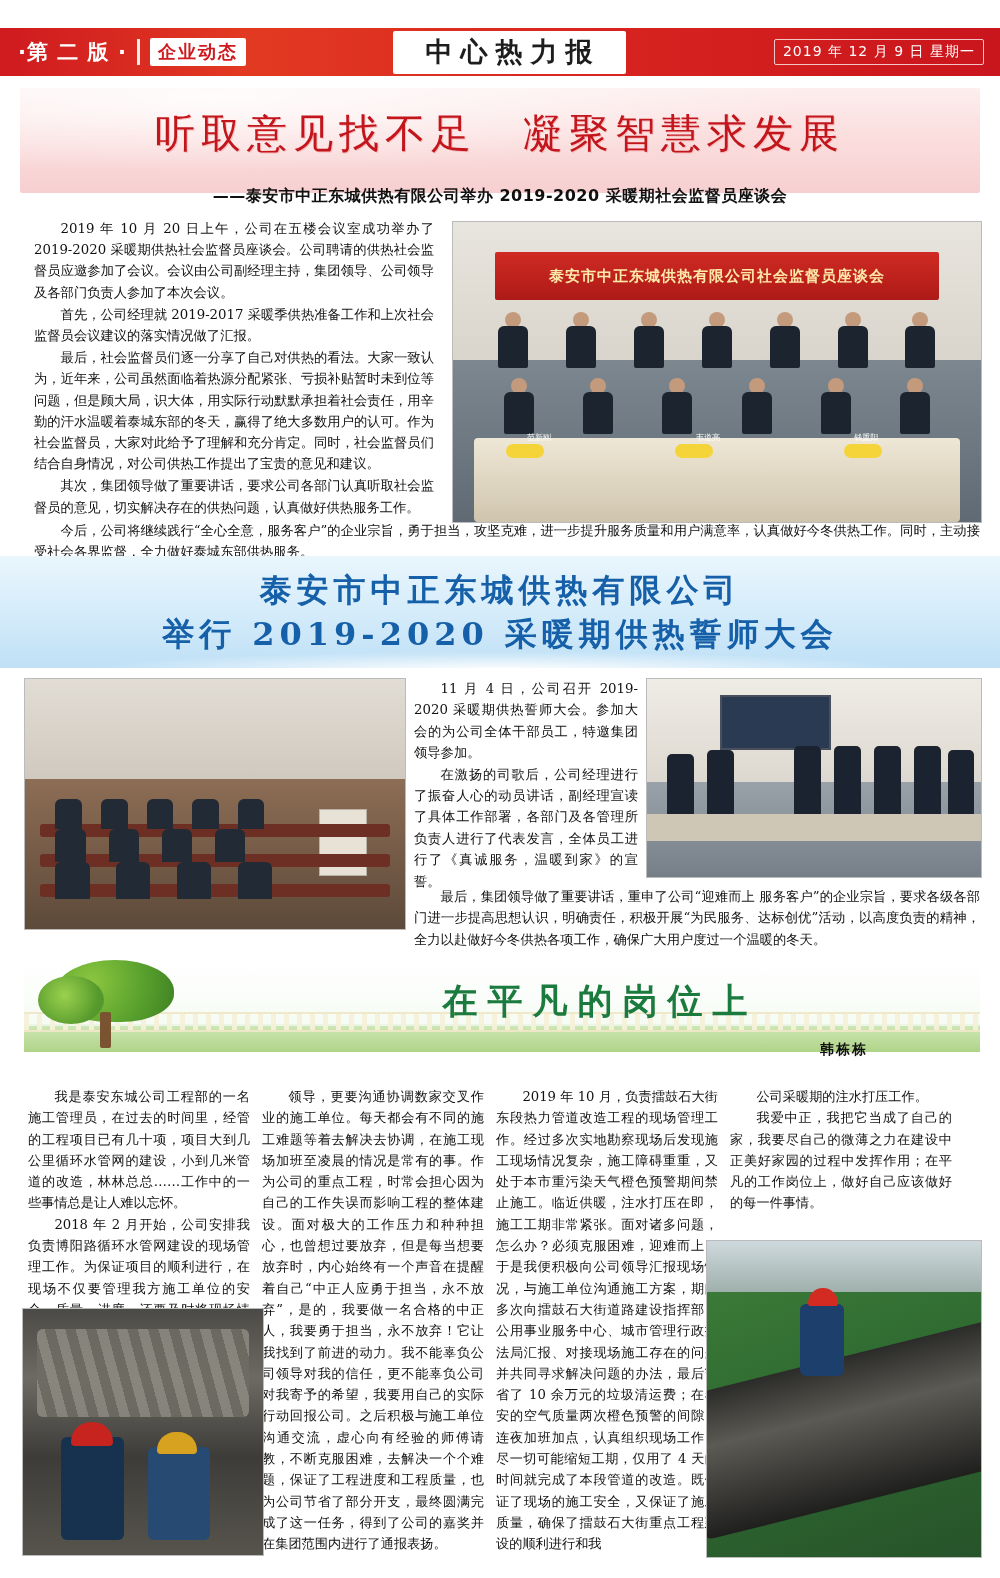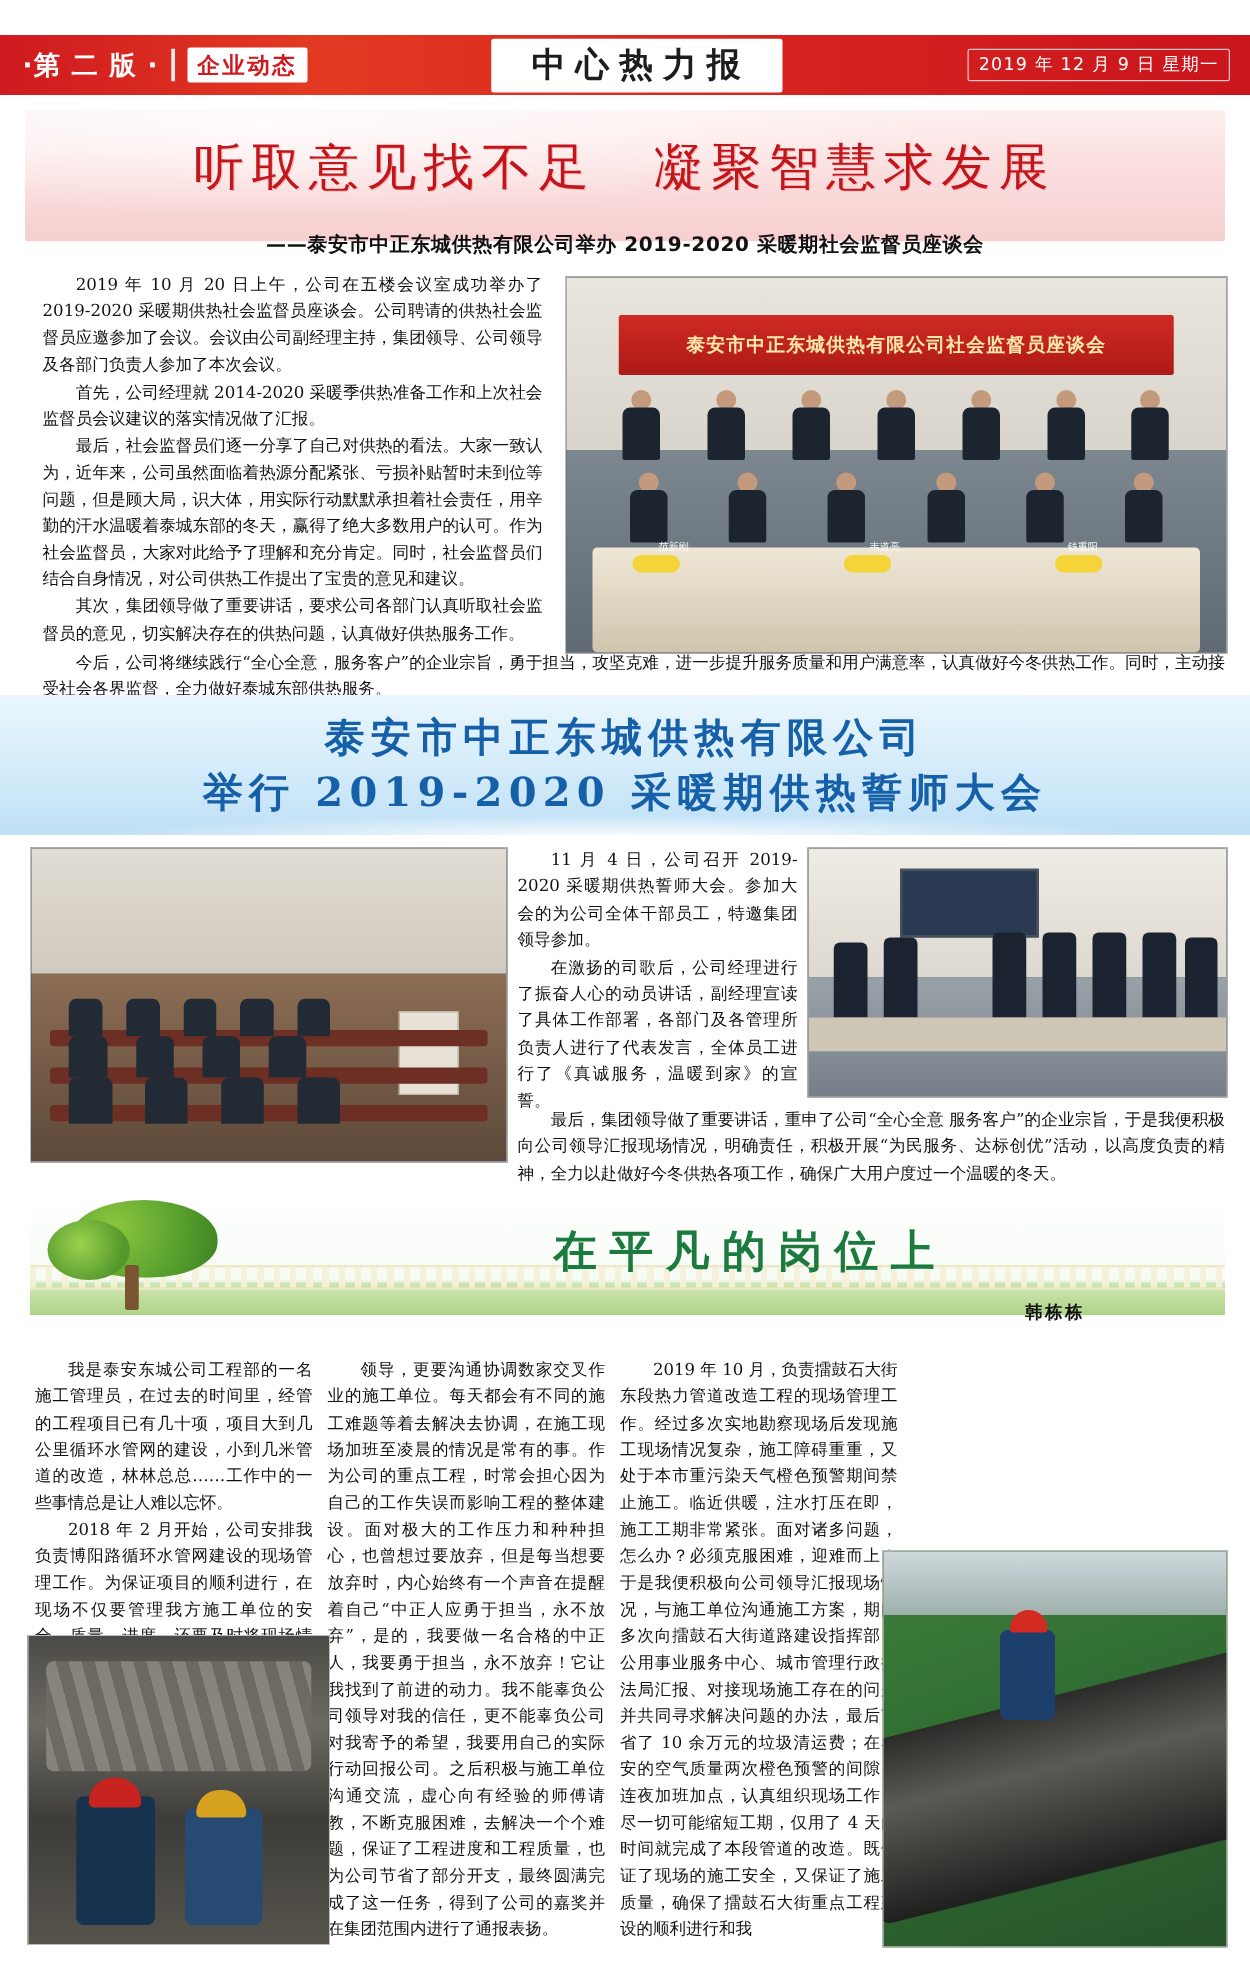--- a/index.html
+++ b/index.html
@@ -249,21 +249,21 @@
     <div class="mh-right">2019 年 12 月 9 日 星期一</div>
   </div>
 
   <div class="band1">
     <div class="head1">听取意见找不足　凝聚智慧求发展</div>
   </div>
   <div class="subhead1">——泰安市中正东城供热有限公司举办 2019-2020 采暖期社会监督员座谈会</div>
 
   <div class="a1-text">
     <p>2019 年 10 月 20 日上午，公司在五楼会议室成功举办了 2019-2020 采暖期供热社会监督员座谈会。公司聘请的供热社会监督员应邀参加了会议。会议由公司副经理主持，集团领导、公司领导及各部门负责人参加了本次会议。</p>
-    <p>首先，公司经理就 2014-2020 采暖季供热准备工作和上次社会监督员会议建议的落实情况做了汇报。</p>
+    <p>首先，公司经理就 2019-2017 采暖季供热准备工作和上次社会监督员会议建议的落实情况做了汇报。</p>
     <p>最后，社会监督员们逐一分享了自己对供热的看法。大家一致认为，近年来，公司虽然面临着热源分配紧张、亏损补贴暂时未到位等问题，但是顾大局，识大体，用实际行动默默承担着社会责任，用辛勤的汗水温暖着泰城东部的冬天，赢得了绝大多数用户的认可。作为社会监督员，大家对此给予了理解和充分肯定。同时，社会监督员们结合自身情况，对公司供热工作提出了宝贵的意见和建议。</p>
     <p>其次，集团领导做了重要讲话，要求公司各部门认真听取社会监督员的意见，切实解决存在的供热问题，认真做好供热服务工作。</p>
   </div>
 
   <div class="a1-photo">
     <div class="ph">
       <div class="p1-wall"></div>
       <div class="p1-banner">泰安市中正东城供热有限公司社会监督员座谈会</div>
       <div class="p1-floor"></div>
       <div class="p1-row back">
@@ -383,21 +383,21 @@
       <div class="p3-person" style="left:44%;top:34%;width:8%;height:34%;"></div>
       <div class="p3-person" style="left:56%;top:34%;width:8%;height:34%;"></div>
       <div class="p3-person" style="left:68%;top:34%;width:8%;height:34%;"></div>
       <div class="p3-person" style="left:80%;top:34%;width:8%;height:34%;"></div>
       <div class="p3-person" style="left:90%;top:36%;width:8%;height:32%;"></div>
       <div style="position:absolute;left:0;top:68%;width:100%;height:14%;background:#cfc7b6;"></div>
     </div>
   </div>
 
   <div class="a2-text2">
-    <p>最后，集团领导做了重要讲话，重申了公司“全心全意 服务客户”的企业宗旨，于是我便积极向公司领导汇报现场情况，明确责任，积极开展“为民服务、达标创优”活动，以高度负责的精神，全力以赴做好今冬供热各项工作，确保广大用户度过一个温暖的冬天。</p>
+    <p>最后，集团领导做了重要讲话，重申了公司“迎难而上 服务客户”的企业宗旨，要求各级各部门进一步提高思想认识，明确责任，积极开展“为民服务、达标创优”活动，以高度负责的精神，全力以赴做好今冬供热各项工作，确保广大用户度过一个温暖的冬天。</p>
   </div>
 
   <div class="band3">
     <div class="sky"></div>
     <div class="grass"></div>
     <div class="fence"></div>
     <div class="tree">
       <div class="crown"></div>
         <div class="crown2"></div>
         <div class="trunk"></div>
@@ -412,20 +412,24 @@
   </div>
 
   <div class="col c2">
     <p>领导，更要沟通协调数家交叉作业的施工单位。每天都会有不同的施工难题等着去解决去协调，在施工现场加班至凌晨的情况是常有的事。作为公司的重点工程，时常会担心因为自己的工作失误而影响工程的整体建设。面对极大的工作压力和种种担心，也曾想过要放弃，但是每当想要放弃时，内心始终有一个声音在提醒着自己“中正人应勇于担当，永不放弃”，是的，我要做一名合格的中正人，我要勇于担当，永不放弃！它让我找到了前进的动力。我不能辜负公司领导对我的信任，更不能辜负公司对我寄予的希望，我要用自己的实际行动回报公司。之后积极与施工单位沟通交流，虚心向有经验的师傅请教，不断克服困难，去解决一个个难题，保证了工程进度和工程质量，也为公司节省了部分开支，最终圆满完成了这一任务，得到了公司的嘉奖并在集团范围内进行了通报表扬。</p>
   </div>
 
   <div class="col c3">
     <p>2019 年 10 月，负责擂鼓石大街东段热力管道改造工程的现场管理工作。经过多次实地勘察现场后发现施工现场情况复杂，施工障碍重重，又处于本市重污染天气橙色预警期间禁止施工。临近供暖，注水打压在即，施工工期非常紧张。面对诸多问题，怎么办？必须克服困难，迎难而上！于是我便积极向公司领导汇报现场情况，与施工单位沟通施工方案，期间多次向擂鼓石大街道路建设指挥部、公用事业服务中心、城市管理行政执法局汇报、对接现场施工存在的问题并共同寻求解决问题的办法，最后节省了 10 余万元的垃圾清运费；在泰安的空气质量两次橙色预警的间隙，连夜加班加点，认真组织现场工作，尽一切可能缩短工期，仅用了 4 天的时间就完成了本段管道的改造。既保证了现场的施工安全，又保证了施工质量，确保了擂鼓石大街重点工程建设的顺利进行和我</p>
   </div>
 
+  <div class="col c4">
+    <p>公司采暖期的注水打压工作。</p>
+    <p>我爱中正，我把它当成了自己的家，我要尽自己的微薄之力在建设中正美好家园的过程中发挥作用；在平凡的工作岗位上，做好自己应该做好的每一件事情。</p>
+  </div>
 
   <div class="a3-photo-l">
     <div class="ph">
       <div class="p4-pipe"></div>
       <div class="p4-valve"></div>
       <div class="p4-worker"></div>
       <div class="p4-helmet"></div>
       <div class="p4-worker2"></div>
       <div class="p4-helmet2"></div>
     </div>

